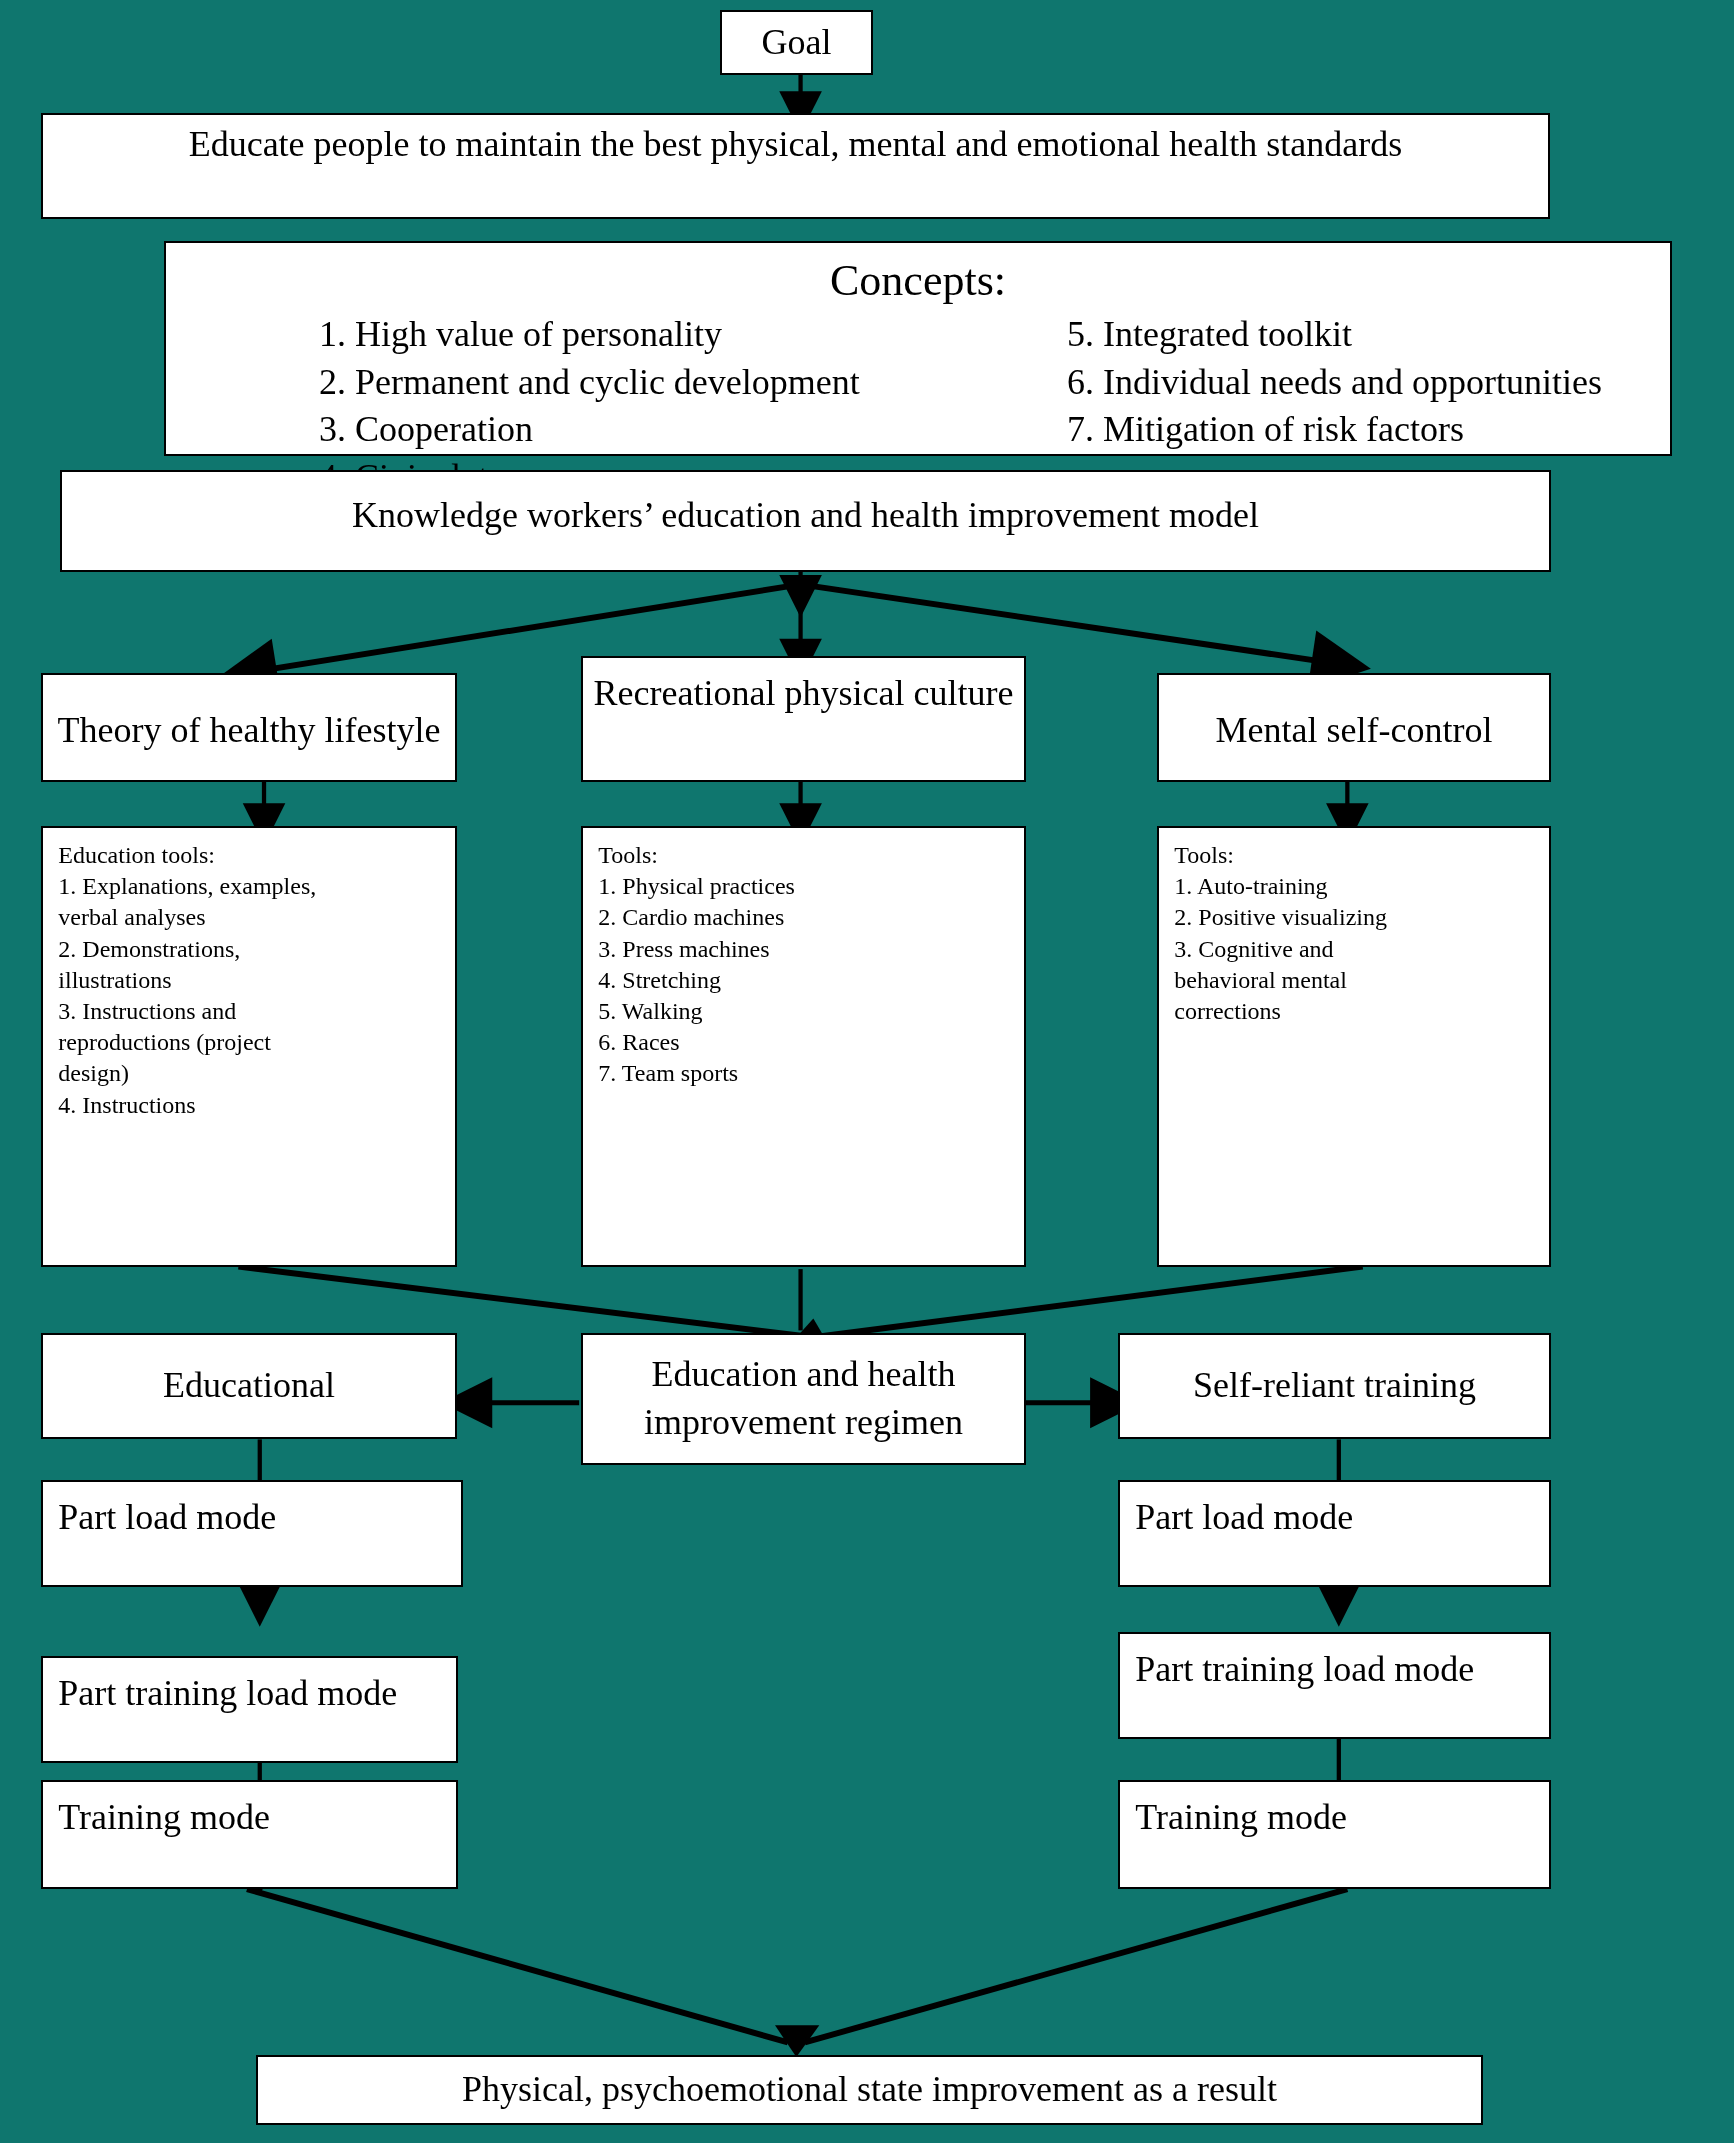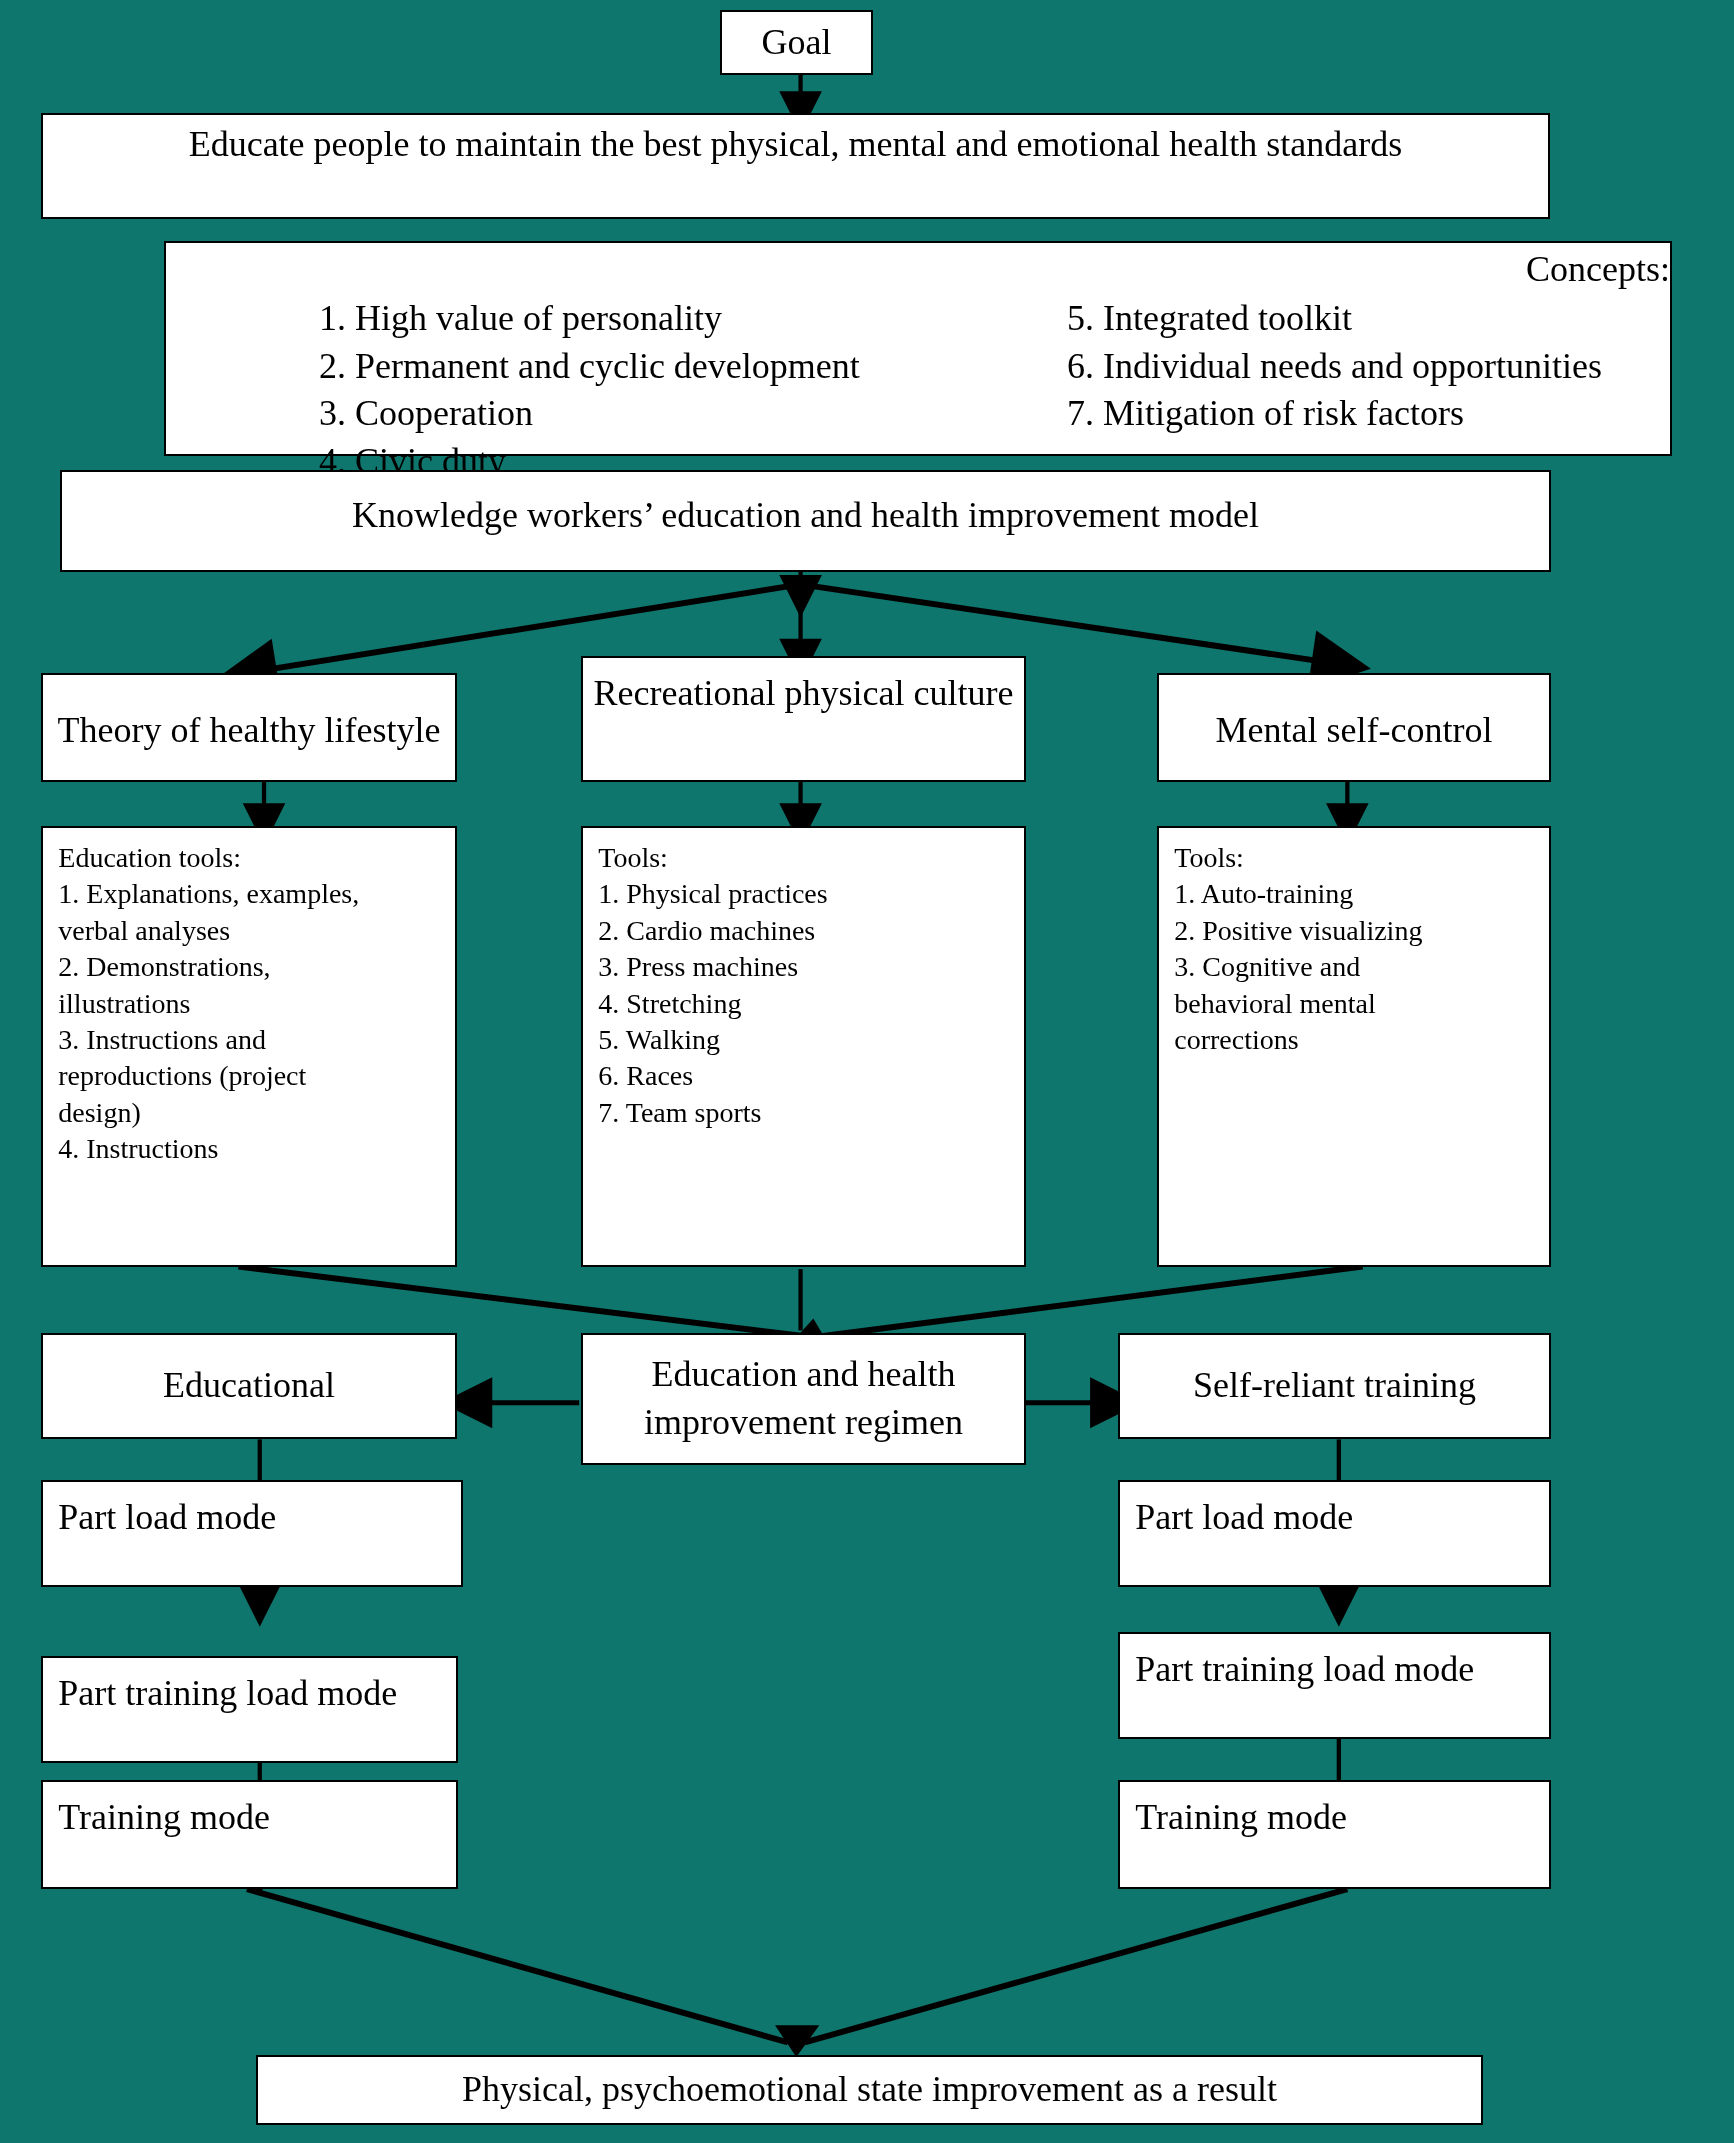--- a/index.html
+++ b/index.html
@@ -48,40 +48,40 @@
     width: 1734px;
     height: 2143px;
     z-index: 1;
     pointer-events: none;
   }
   .concept-grid {
     position: absolute;
     left: 0; right: 0; top: 0;
   }
   .concept-title {
-    text-align: right;
-    font-size: 36px;
-    margin-top: 5px;
+    text-align: center;
+    font-size: 44px;
+    margin-top: 12px;
   }
   .concept-cols {
     display: flex;
     margin-top: 5.1px;
   }
   .concept-col {
     flex: 1;
   }
   .concept-col.left { padding-left: 153px; }
   .concept-col.right { padding-left: 145px; }
   .concept-item {
     font-size: 36px;
     line-height: 1.32;
     white-space: nowrap;
   }
   .listline {
-    font-size: 28px;
+    font-size: 24px;
     line-height: 1.30;
   }
   .pad {
     padding: 12px 13.6px 8.5px 15.3px;
   }
 </style>
 </head>
 <body>
 
 <div id="page">

